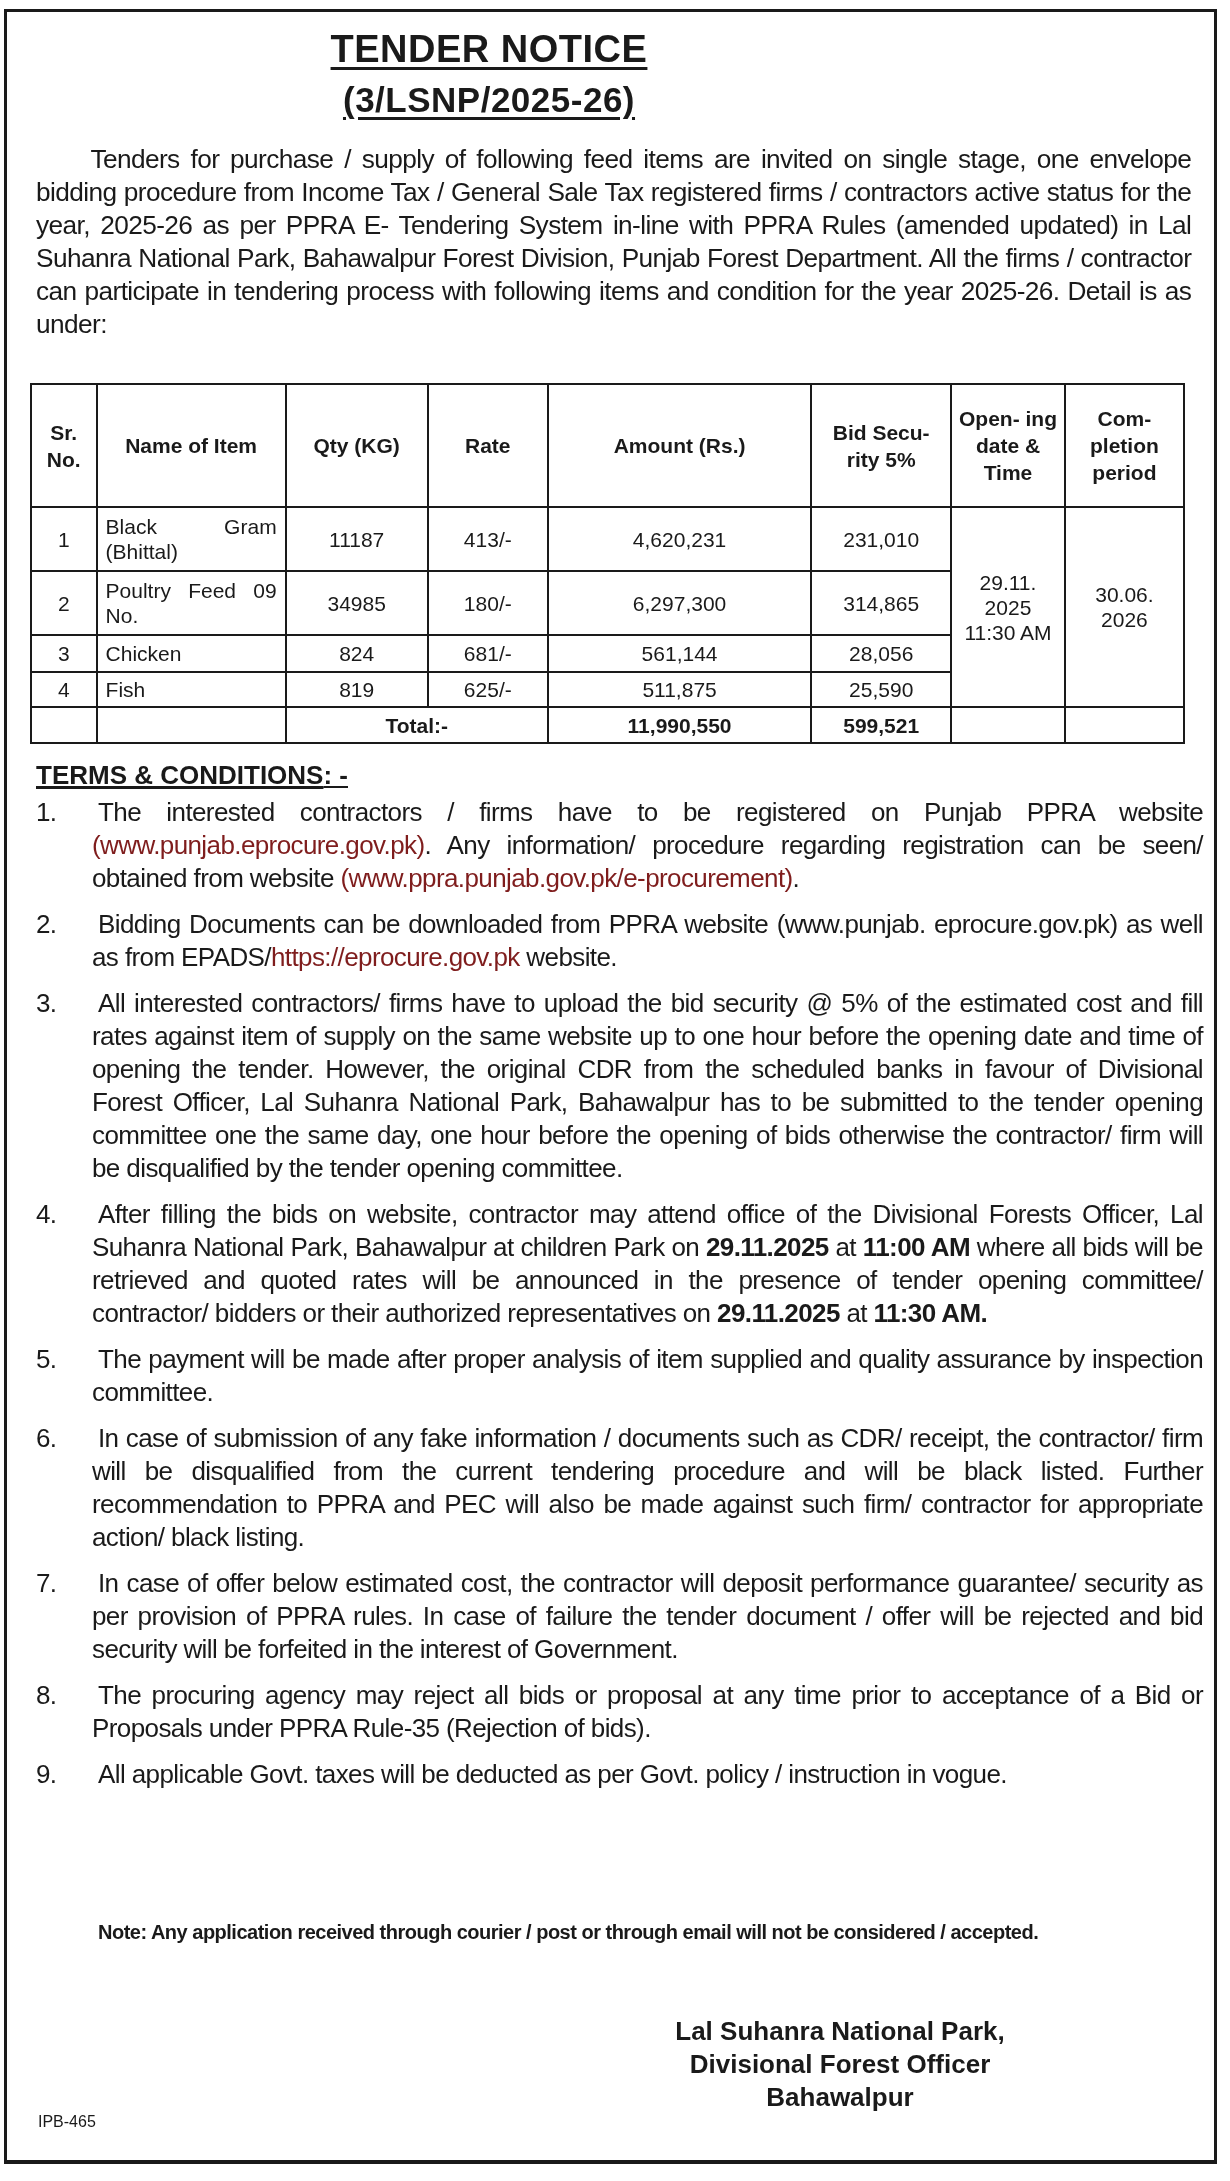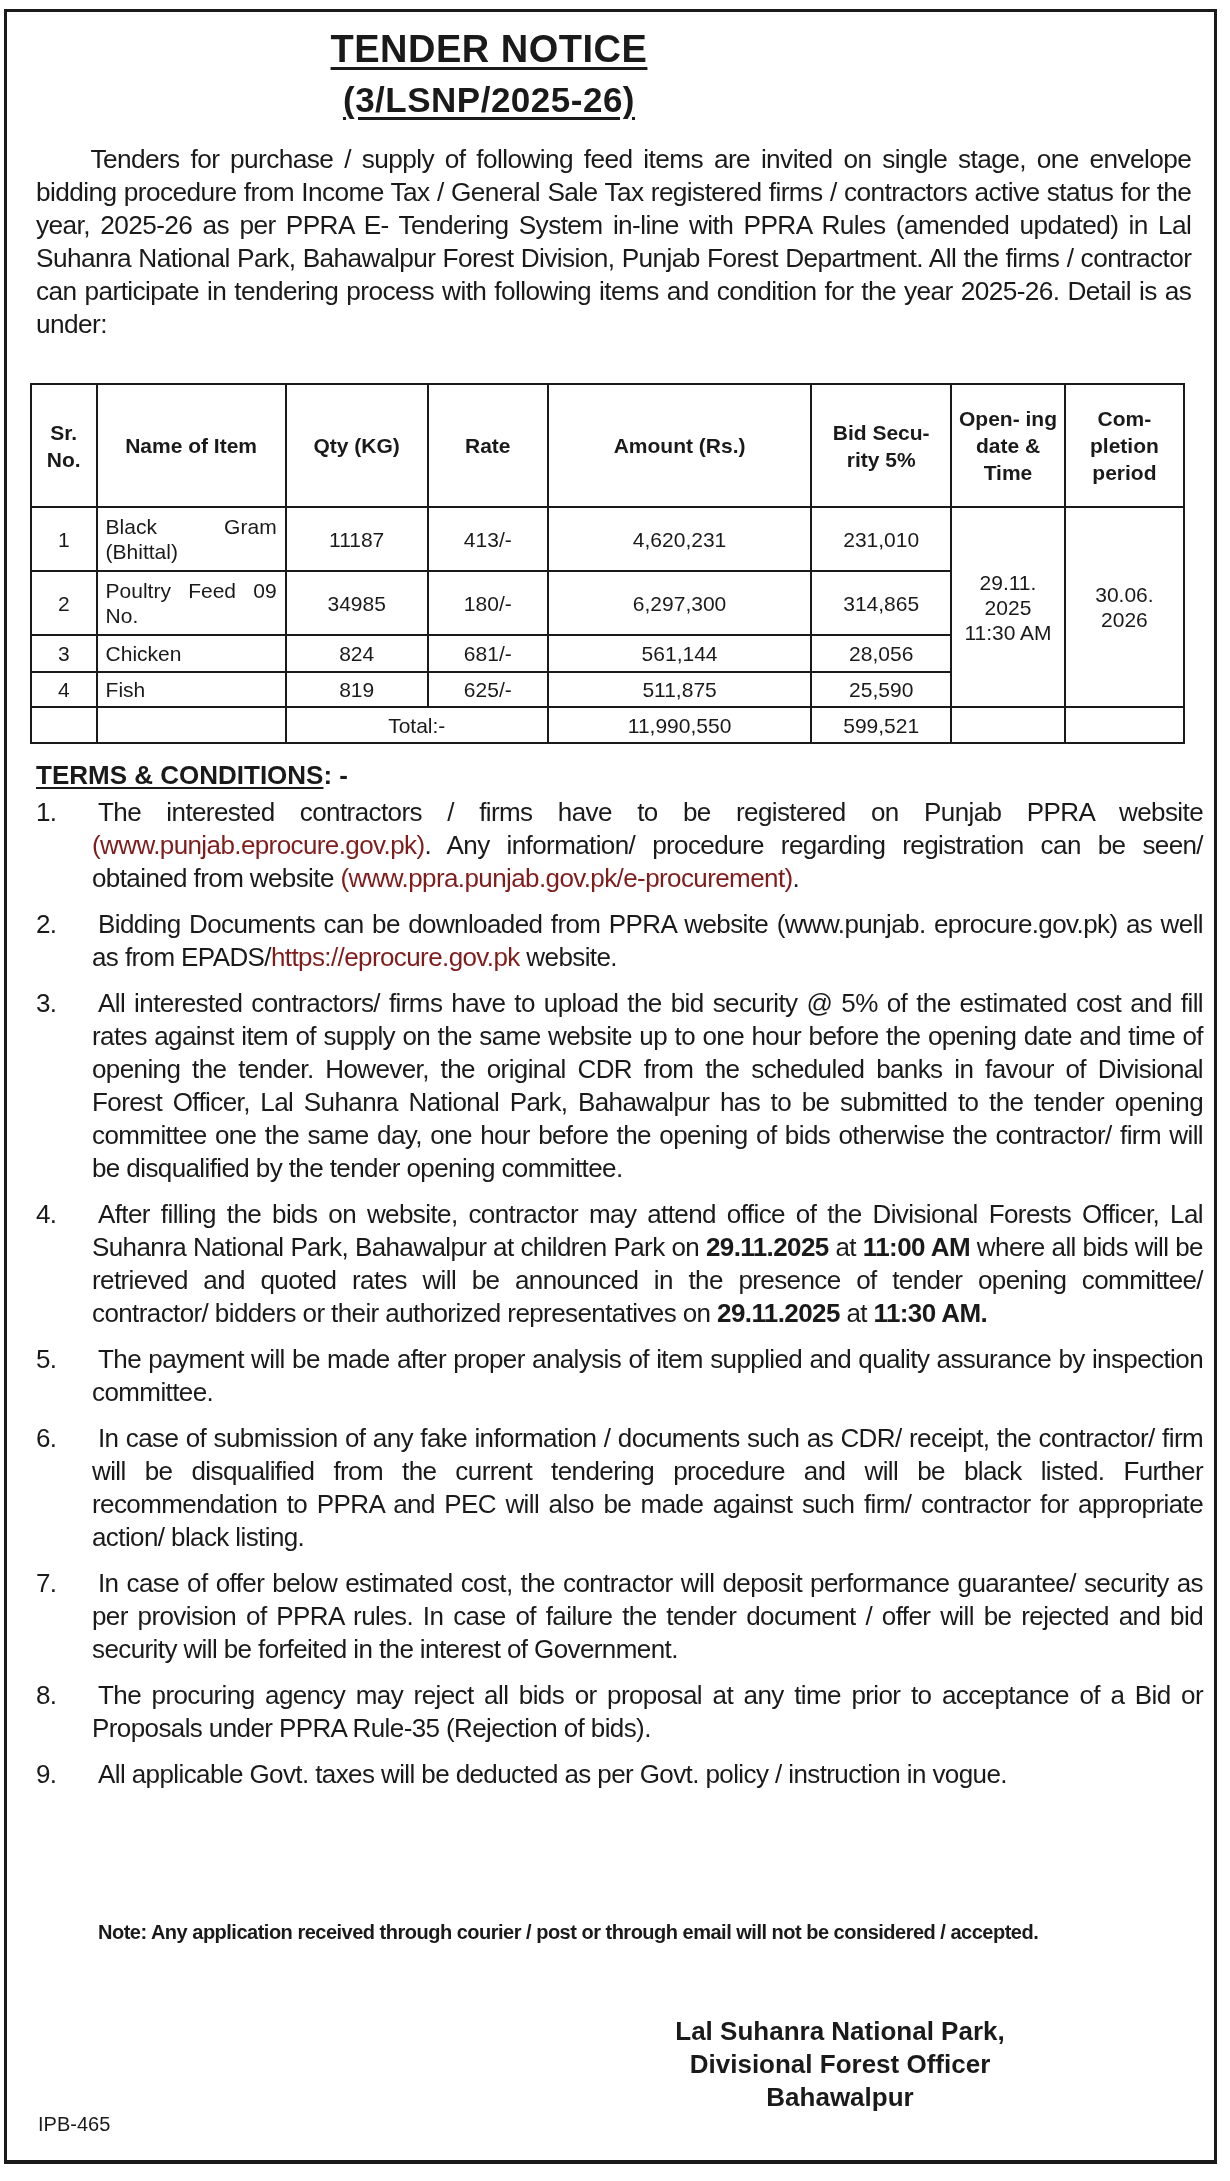--- a/index.html
+++ b/index.html
@@ -15,34 +15,34 @@
   .para { position: absolute; left: 36px; width: 1167px; top: 143px; font-size: 26.5px;
           line-height: 33px; text-align: justify; text-indent: 55px; letter-spacing: -0.6px;
           transform: scaleX(0.99); transform-origin: left top; }
   table.tender { position: absolute; left: 30px; top: 383px; width: 1155px; border-collapse: collapse;
                  font-size: 21px; table-layout: fixed; }
   table.tender th, table.tender td { border: 2px solid #1a1a1a; text-align: center; vertical-align: middle;
                  padding: 0 6px; line-height: 25px; }
   table.tender th { font-weight: bold; height: 121px; line-height: 27px; }
   table.tender td.name { text-align: justify; text-align-last: left; padding: 0 8px; }
   .r1 td { height: 62px; } .r2 td { height: 62px; } .r3 td { height: 35px; } .r4 td { height: 33px; }
-  .rt td { height: 34px; font-weight: normal; }
-  .terms-head { position: absolute; left: 36px; top: 760px; font-size: 26px; font-weight: bold; }
+  .rt td { height: 34px; font-weight: bold; }
+  .terms-head { position: absolute; left: 36px; top: 760px; font-size: 26px; font-weight: bold; text-decoration: underline; }
   .terms-head .u { text-decoration: underline; text-decoration-thickness: 2px; text-underline-offset: 3px; }
   .terms { position: absolute; left: 36px; top: 796px; width: 1167px; font-size: 26px; line-height: 33px;
            letter-spacing: -0.6px; }
   .term { position: relative; padding-left: 56px; margin-bottom: 13px; text-align: justify; }
   .term .num { position: absolute; left: 0; top: 0; }
   .term .txt { display: block; text-indent: 6px; }
   .term a, .term .link { color: #7f1d1d; text-decoration-thickness: 1px; }
   .note { position: absolute; left: 92px; top: 1916px; width: 1111px; font-size: 20px; line-height: 33px;
           font-weight: bold; text-align: justify; text-indent: 6px; letter-spacing: -0.5px; }
   .sign { position: absolute; left: 560px; top: 2015px; width: 560px; text-align: center; font-size: 26px;
           line-height: 33px; font-weight: bold; }
-  .ref { position: absolute; left: 38px; top: 2113px; font-size: 20px; }
+  .ref { position: absolute; left: 38px; top: 2113px; font-size: 16px; }
 </style>
 </head>
 <body>
 
 <div class="frame"></div>
 
 <div class="title t1">TENDER NOTICE</div>
 <div class="title t2">(3/LSNP/2025-26)</div>
 
 <div class="para">Tenders for purchase / supply of following feed items are invited on single stage, one envelope bidding procedure from Income Tax / General Sale Tax registered firms / contractors active status for the year, 2025-26 as per PPRA E- Tendering System in-line with PPRA Rules (amended updated) in Lal Suhanra National Park, Bahawalpur Forest Division, Punjab Forest Department. All the firms / contractor can participate in tendering process with following items and condition for the year 2025-26. Detail is as under:</div>

